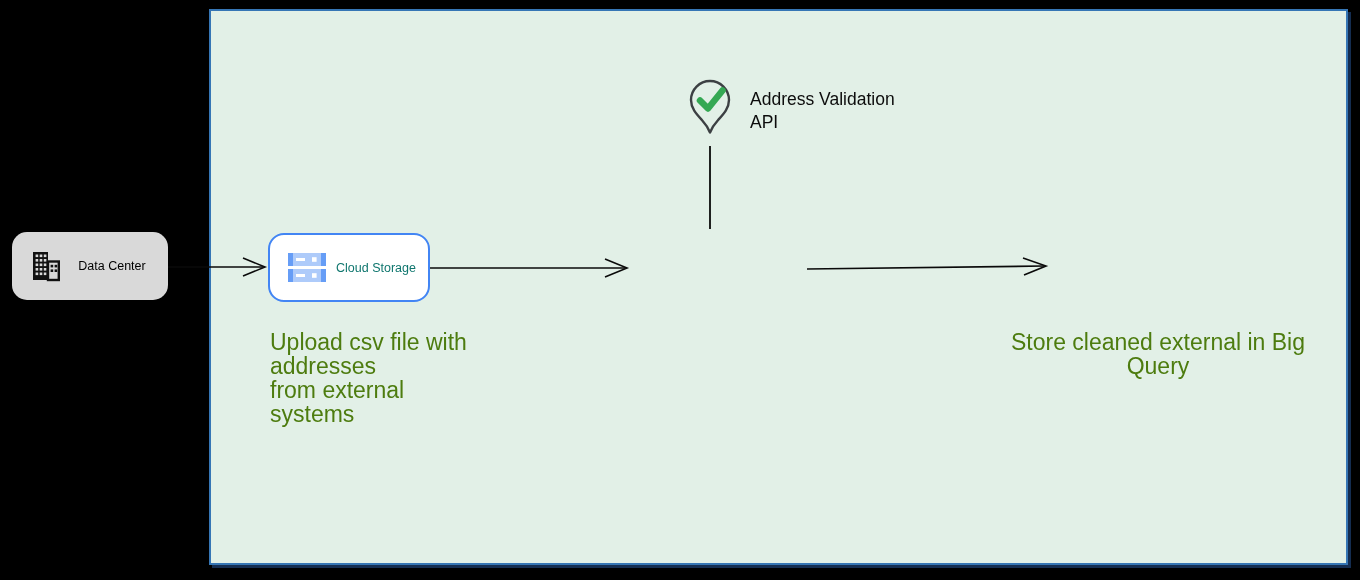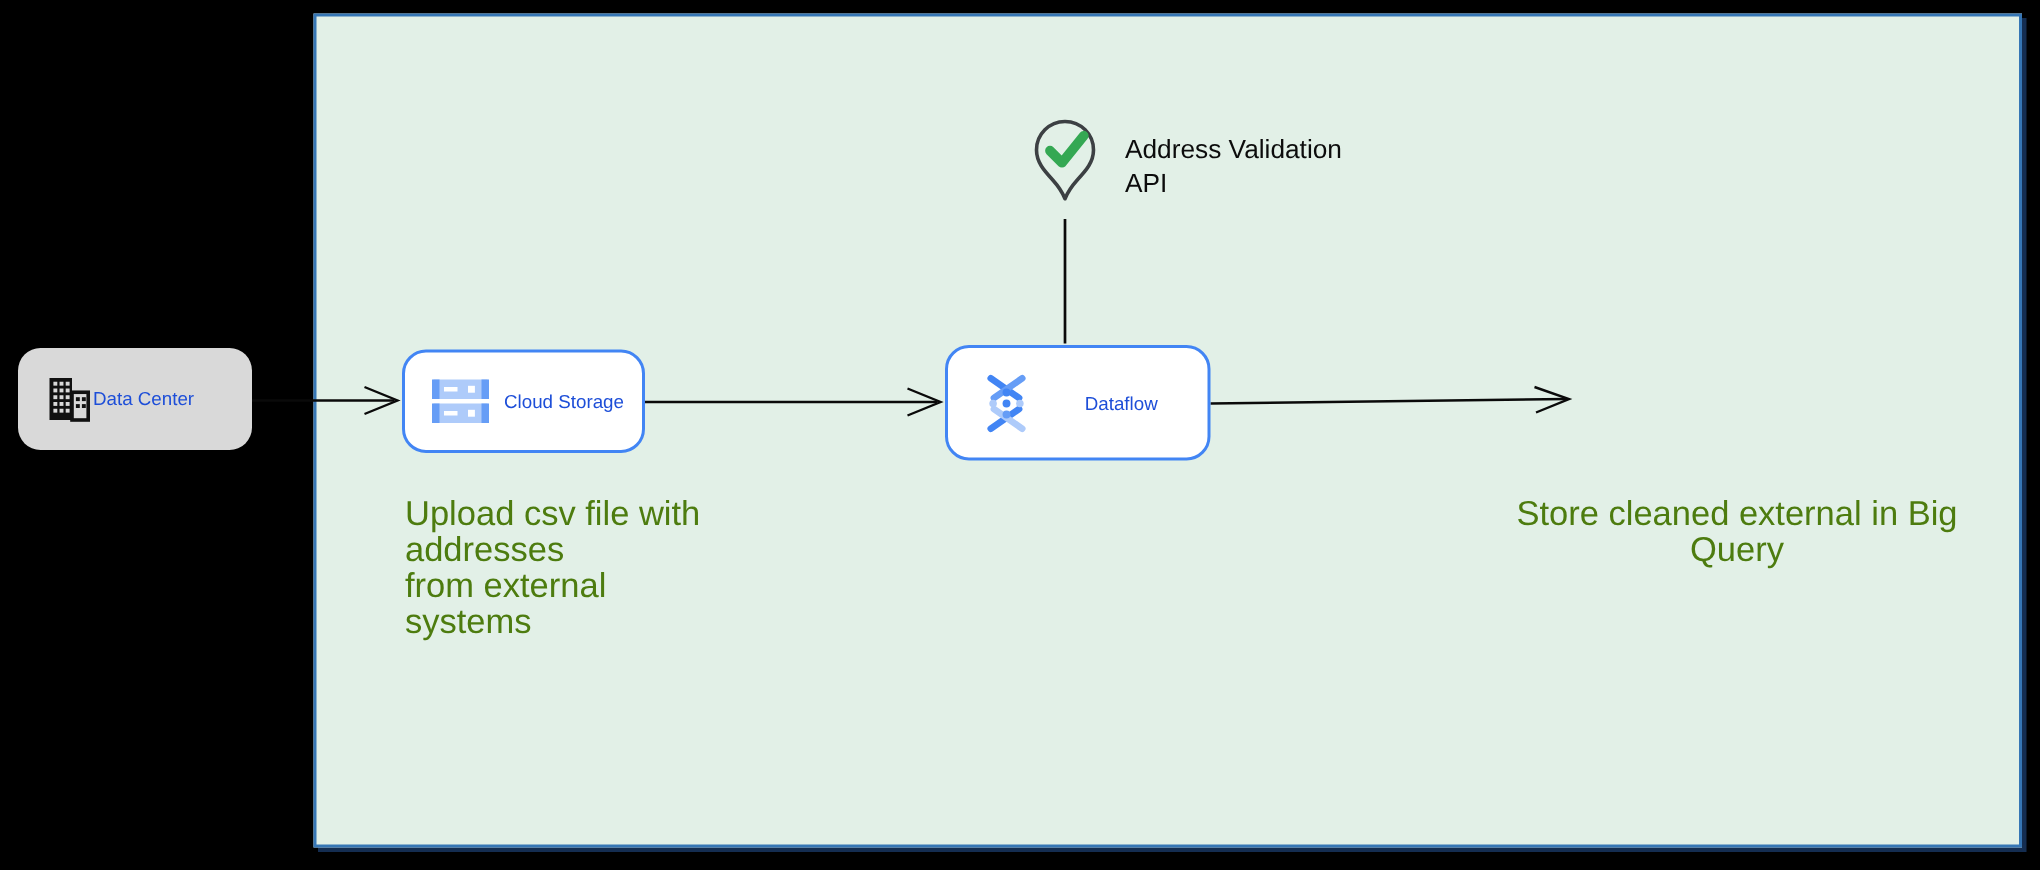--- a/index.html
+++ b/index.html
@@ -28,41 +28,41 @@
     width: 156px; height: 68px;
     background: #d9d9d9;
     border-radius: 15px;
     display: flex;
     align-items: center;
     box-sizing: border-box;
     padding-left: 18px;
   }
   .ext-node .lbl {
     flex: 1;
-    text-align: left;
+    text-align: center;
     font-size: 12.5px;
-    color: #1d4ed8;
+    color: #000000;
     padding-right: 6px;
   }
   
   .gnode {
     position: absolute;
     background: #ffffff;
     border: 2px solid #4285f4;
     border-radius: 16px;
     display: flex;
     align-items: center;
     box-sizing: border-box;
     padding-left: 18px;
   }
   .gnode .lbl {
     flex: 1;
     text-align: center;
     font-size: 12.5px;
-    color: #1d4ed8;
+    color: #0f766e;
     padding-right: 8px;
     padding-left: 6px;
   }
   #node-cloud-storage { left: 268px; top: 233px; width: 162px; height: 69px; }
   #node-dataflow      { left: 630px; top: 230px; width: 177px; height: 77px; }
   #node-bigquery      { left: 1050px; top: 232px; width: 159px; height: 69px; }
   
   .caption {
     position: absolute;
     font-size: 23px;
@@ -170,40 +170,20 @@
           <rect x="0" y="17" width="5" height="13" fill="#669df6"></rect>
           <rect x="33" y="17" width="5" height="13" fill="#669df6"></rect>
           <rect x="8" y="22" width="9" height="3" fill="#fff"></rect>
           <rect x="24" y="21.2" width="4.6" height="4.6" fill="#fff"></rect>
         </g>
       </svg>
     </span>
     <span class="lbl">Cloud Storage</span>
   </div>
 
-  <div class="gnode" id="node-dataflow">
-    <span class="icon-wrap">
-      <svg width="42" height="42" viewBox="0 0 40 40">
-        <g stroke-width="4.2" stroke-linecap="round" fill="none">
-          <path d="M10 4 L28 16.5" stroke="#4285f4"></path>
-          <path d="M30 4 L12 16.5" stroke="#669df6"></path>
-          <path d="M10 36 L28 23.5" stroke="#4285f4"></path>
-          <path d="M30 36 L12 23.5" stroke="#aecbfa"></path>
-        </g>
-        <g>
-          <circle cx="20" cy="13" r="2.5" fill="#4285f4"></circle>
-          <circle cx="20" cy="20" r="2.5" fill="#4285f4"></circle>
-          <circle cx="20" cy="27" r="2.5" fill="#669df6"></circle>
-          <circle cx="11.5" cy="20" r="2.4" fill="#aecbfa"></circle>
-          <circle cx="28.5" cy="20" r="2.4" fill="#aecbfa"></circle>
-        </g>
-      </svg>
-    </span>
-    <span class="lbl">Dataflow</span>
-  </div>
 
 
   <div id="annotation-pin">
     <svg width="46" height="68" viewBox="0 0 46 68">
       <path d="M23 2 C33.5 2 42 10.5 42 21 C42 29.2 36.8 34.8 31.3 40.8 C27.9 44.6 24.9 48.7 23 53.5 C21.1 48.7 18.1 44.6 14.7 40.8 C9.2 34.8 4 29.2 4 21 C4 10.5 12.5 2 23 2 Z" stroke="#3c4043" stroke-width="2.4" fill="none" stroke-linejoin="round"></path>
       <path d="M13 21.5 L21 29.5 L35.5 11.5" stroke="#34a853" stroke-width="6.5" fill="none" stroke-linecap="round" stroke-linejoin="round"></path>
     </svg>
   </div>
   <div id="annotation-label">Address Validation
 API</div>

